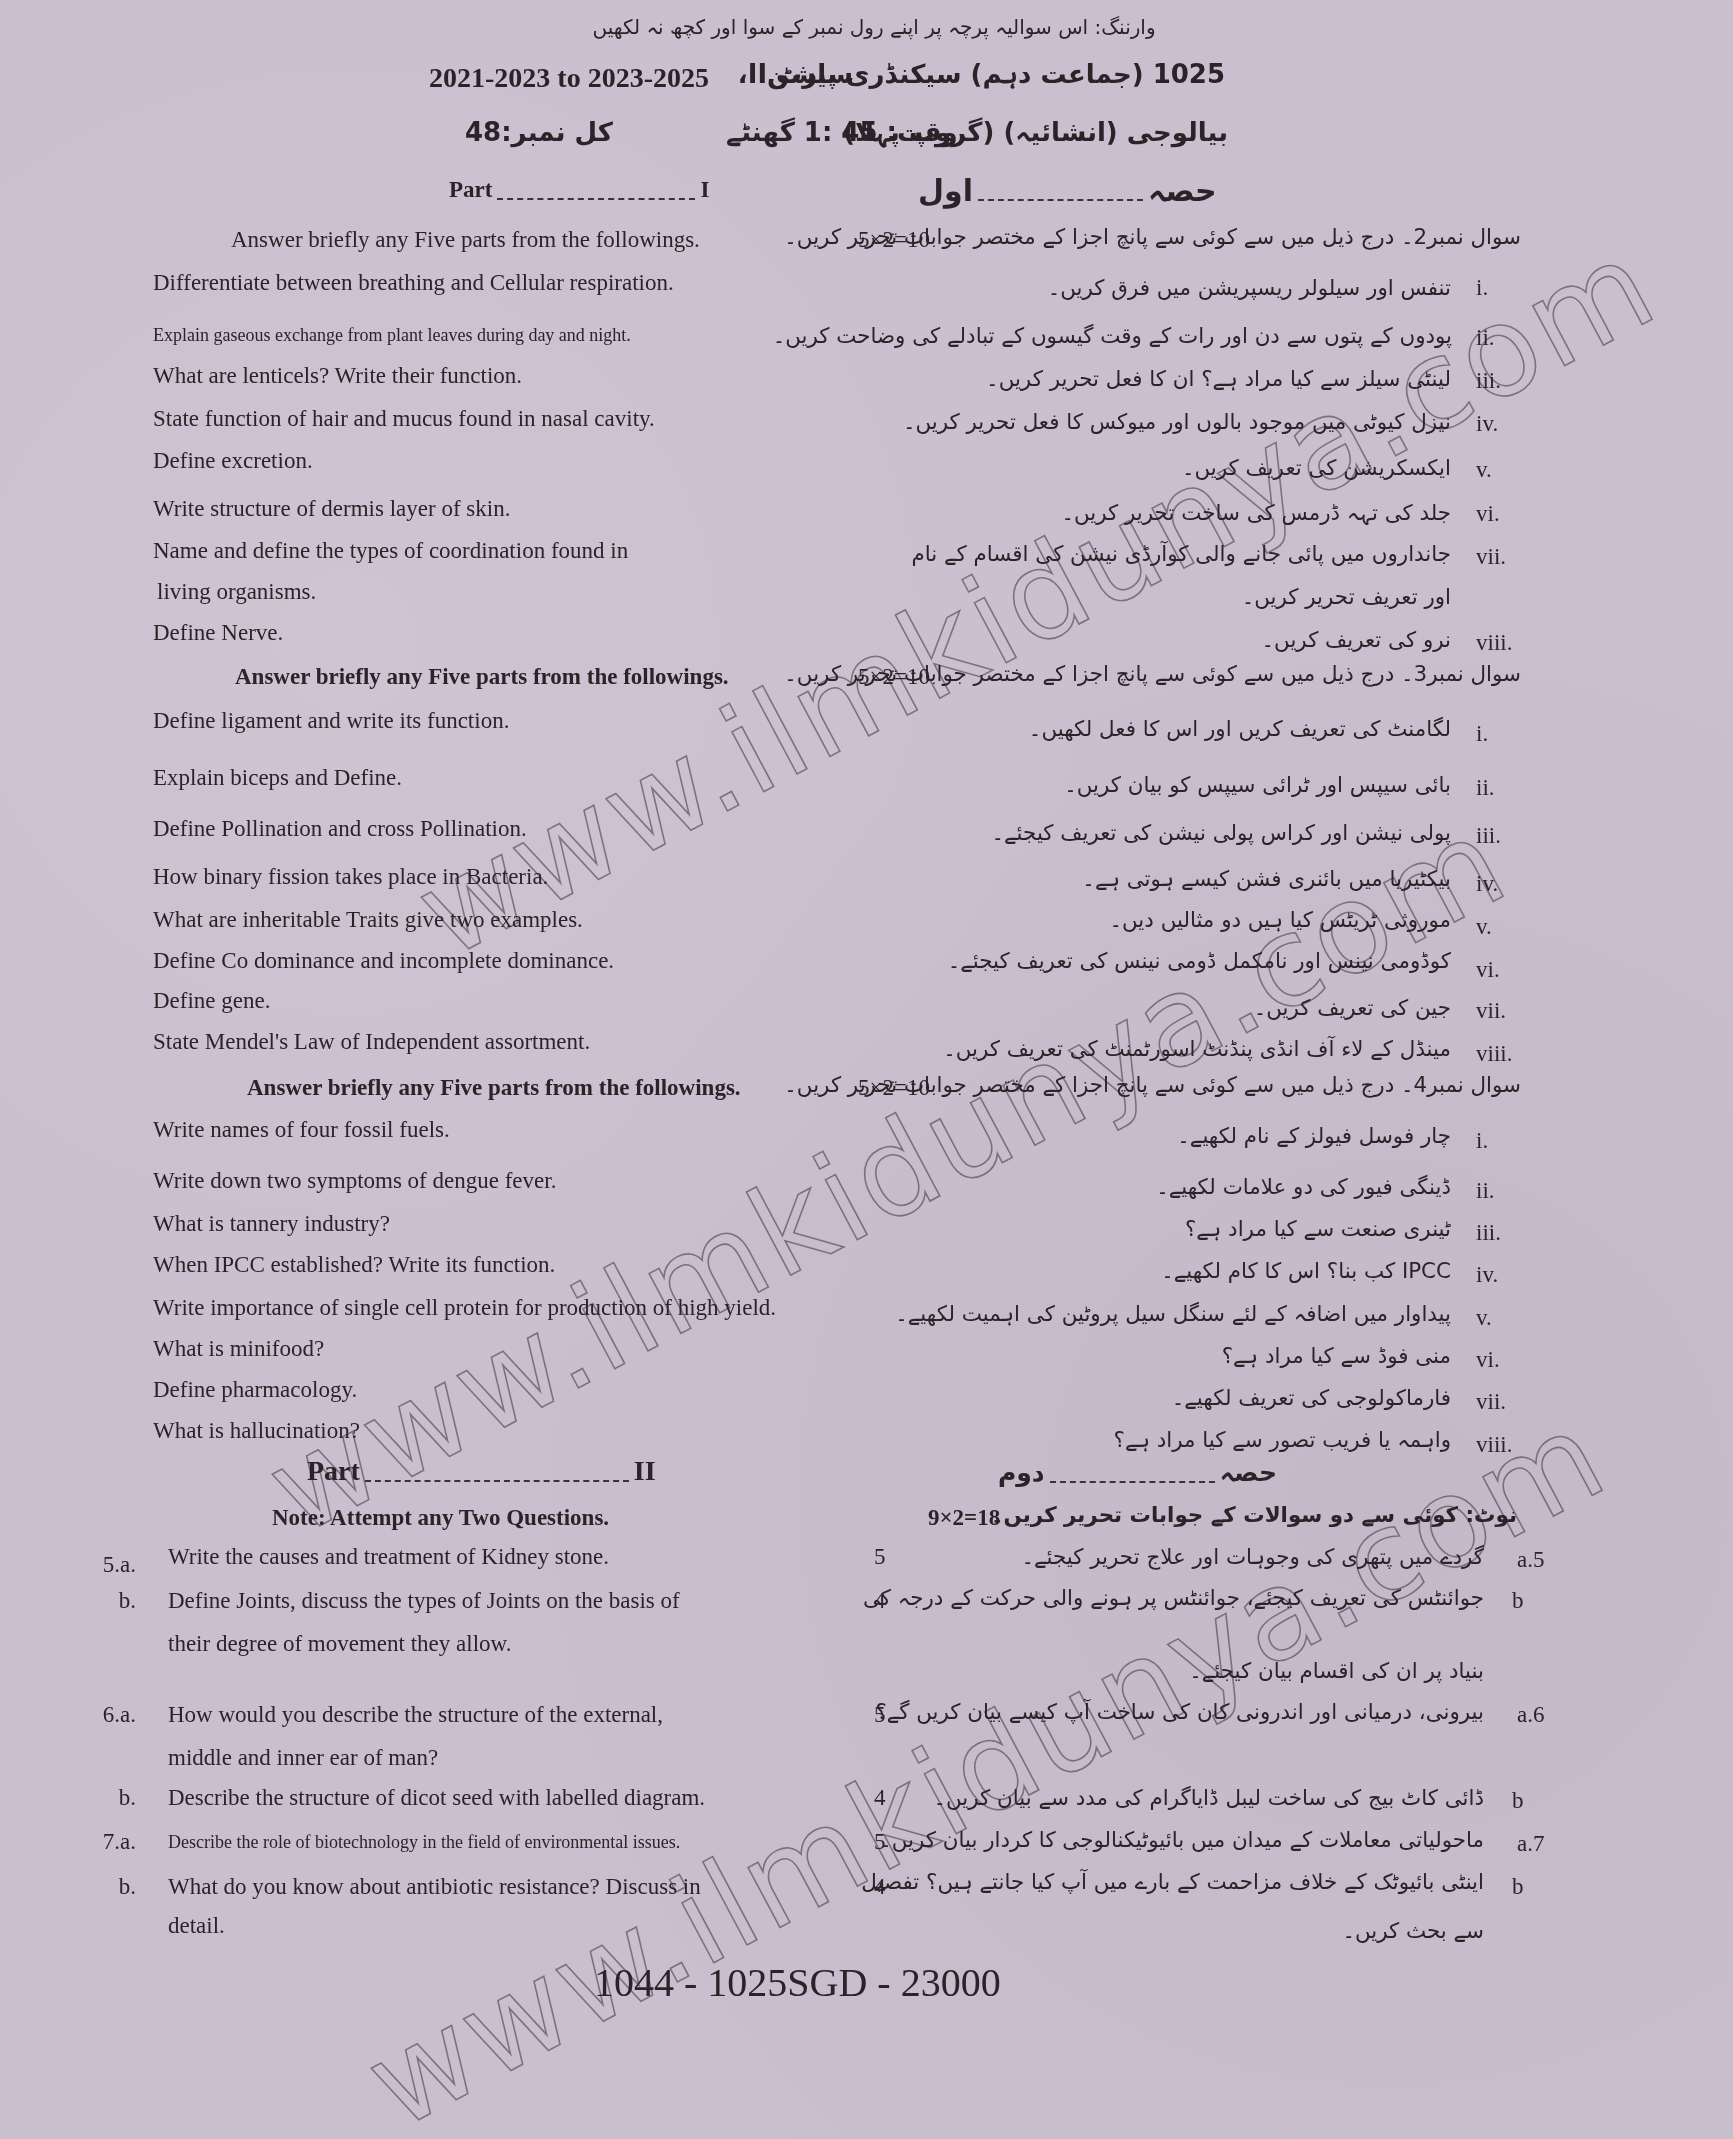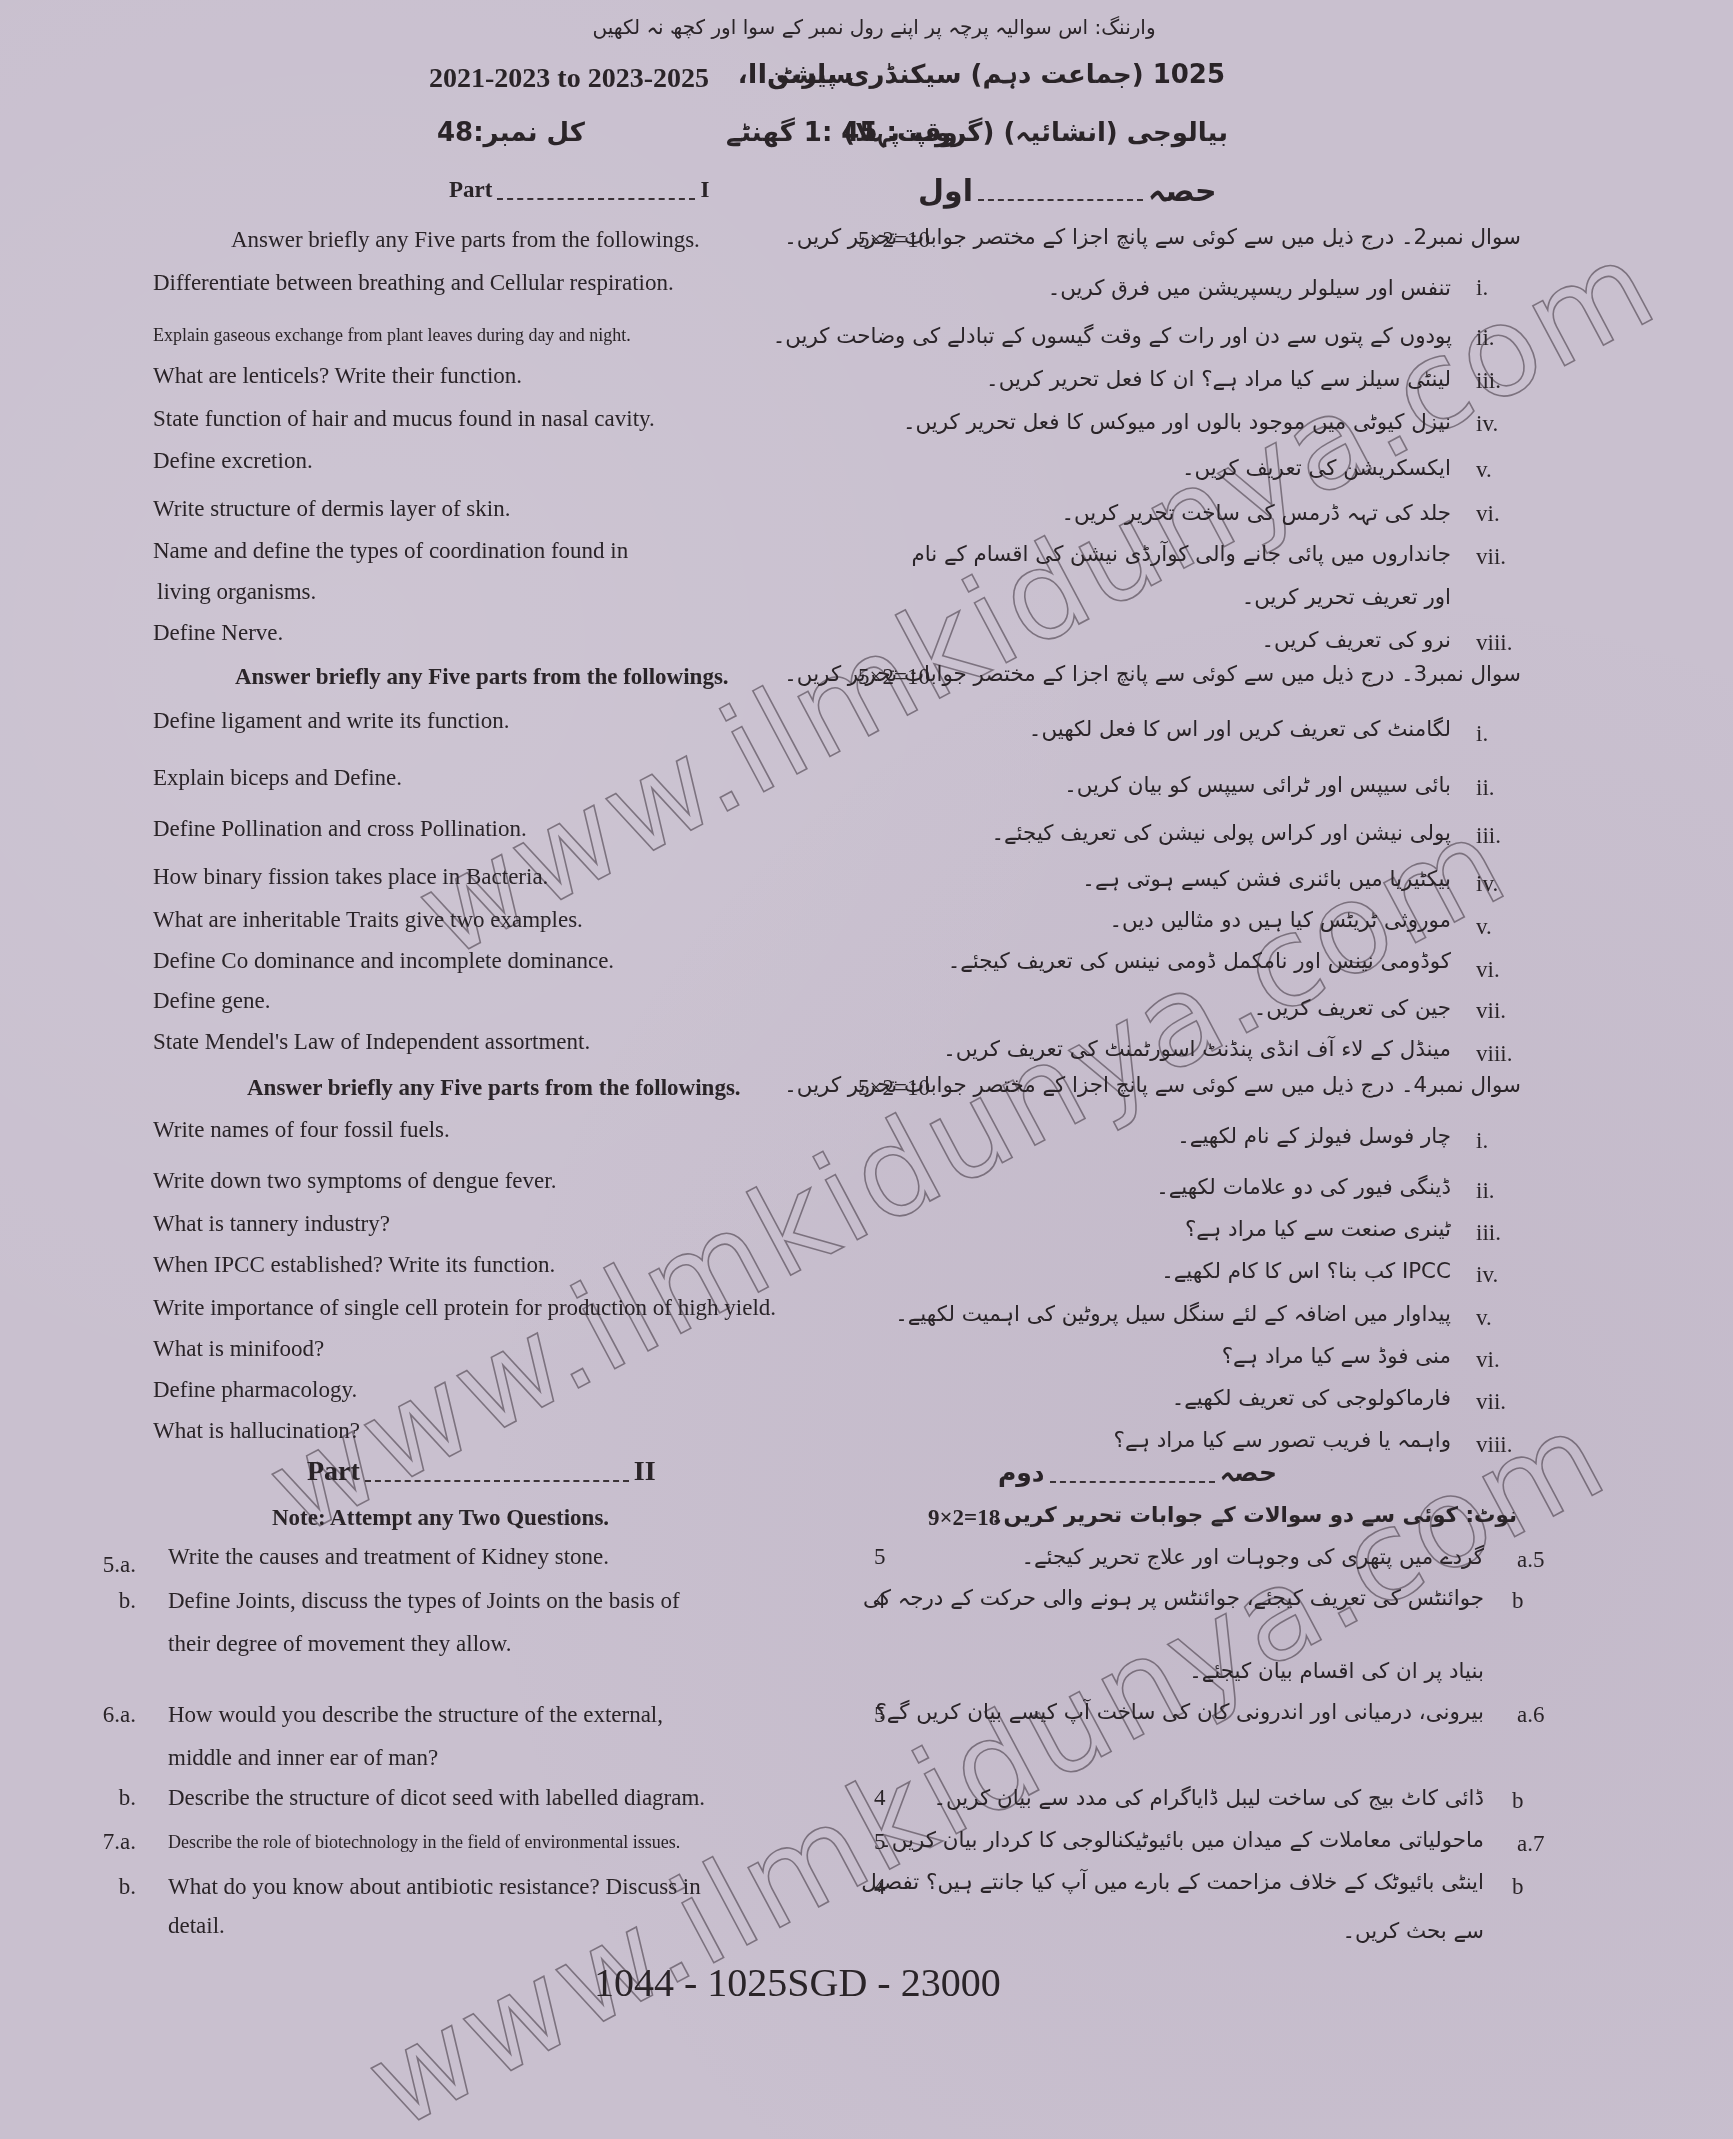--- a/index.html
+++ b/index.html
@@ -41,21 +41,21 @@
 <div class="watermark" style="left:462px; top:841px; transform: rotate(-28deg);">www.ilmkidunya.com</div>
 <div class="watermark" style="left:313px; top:1418px; transform: rotate(-28deg);">www.ilmkidunya.com</div>
 <div class="watermark" style="left:412px; top:2012px; transform: rotate(-28deg);">www.ilmkidunya.com</div>
 
 <div class="abs urdu warning">وارننگ: اس سوالیہ پرچہ پر اپنے رول نمبر کے سوا اور کچھ نہ لکھیں</div>
 
 <div class="abs hdr-en en" style="left:429px; top:62px;">2021-2023 to 2023-2025</div>
 <div class="abs urdu hdr-ur" style="left:767px; top:59px;">سیشن</div>
 <div class="abs urdu hdr-ur" style="left:870px; top:59px; width:355px;">1025 (جماعت دہم) سیکنڈری پارٹ II،</div>
 
-<div class="abs urdu hdr-ur" style="left:437px; top:117px;">کل نمبر:48</div>
+<div class="abs urdu hdr-ur" style="left:465px; top:117px;">کل نمبر:48</div>
 <div class="abs urdu hdr-ur" style="left:726px; top:117px;">وقت: 45 :1 گھنٹے</div>
 <div class="abs urdu hdr-ur" style="left:882px; top:117px; width:346px;">بیالوجی (انشائیہ) (گروپ پہلا)</div>
 
 <div class="abs en" style="left:449px; top:177px; font-size:23px; font-weight:bold;">
   <span>Part</span><span class="dash-line" style="width:198px;"></span><span>I</span>
 </div>
 <div class="abs urdu" style="left:882px; top:173px; font-size:30px; font-weight:bold;margin-left:36px;">
   <span>حصہ</span><span class="dash-line" style="width:165px;"></span><span>اول</span>
 </div>
 

